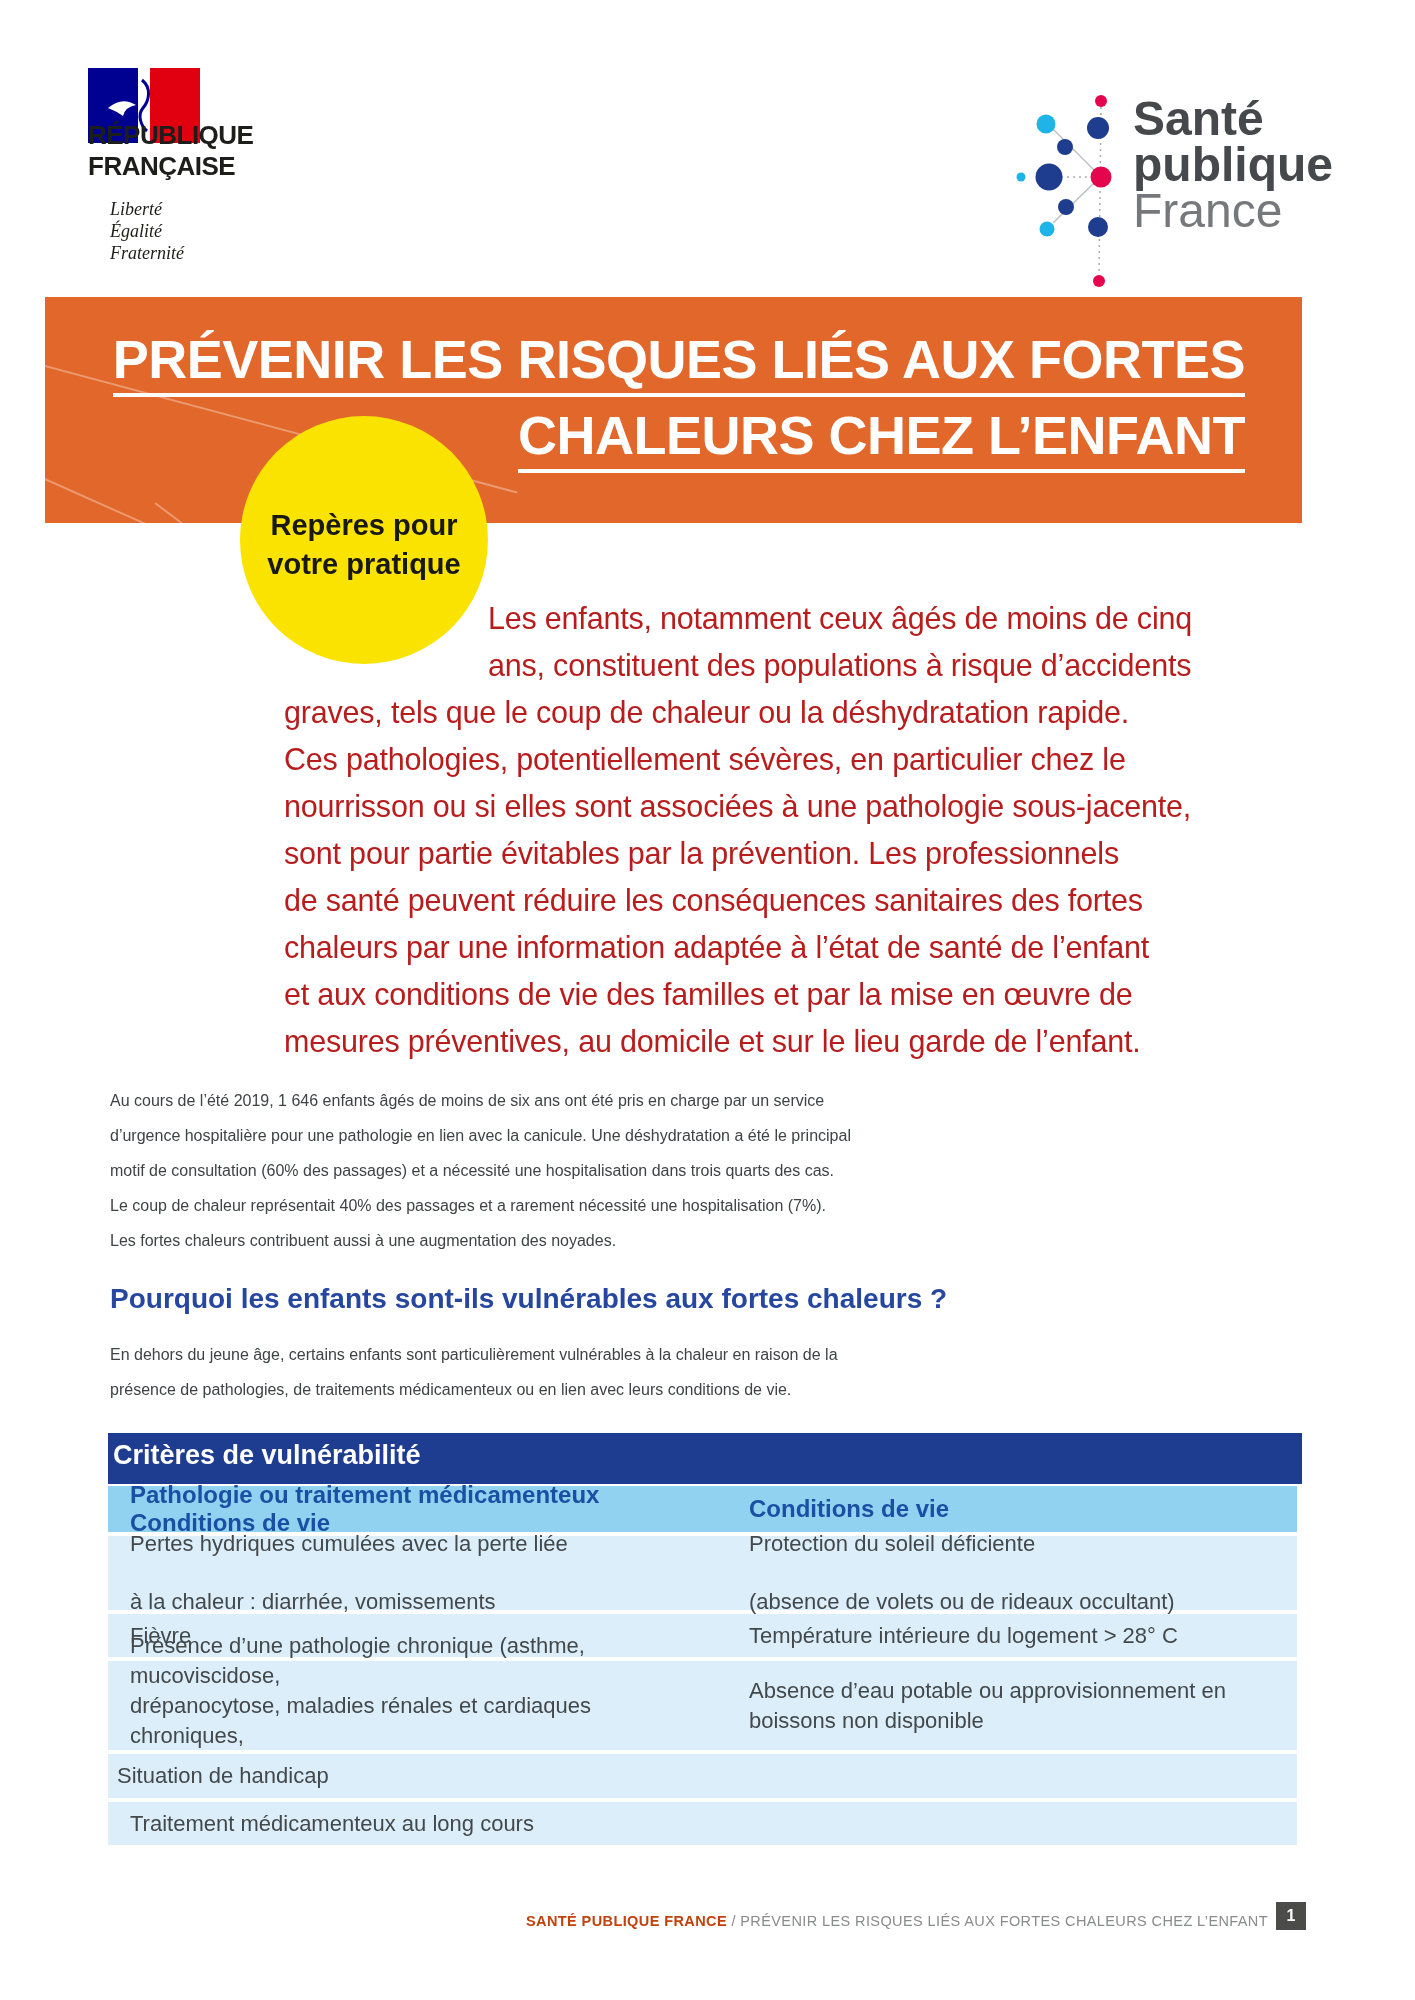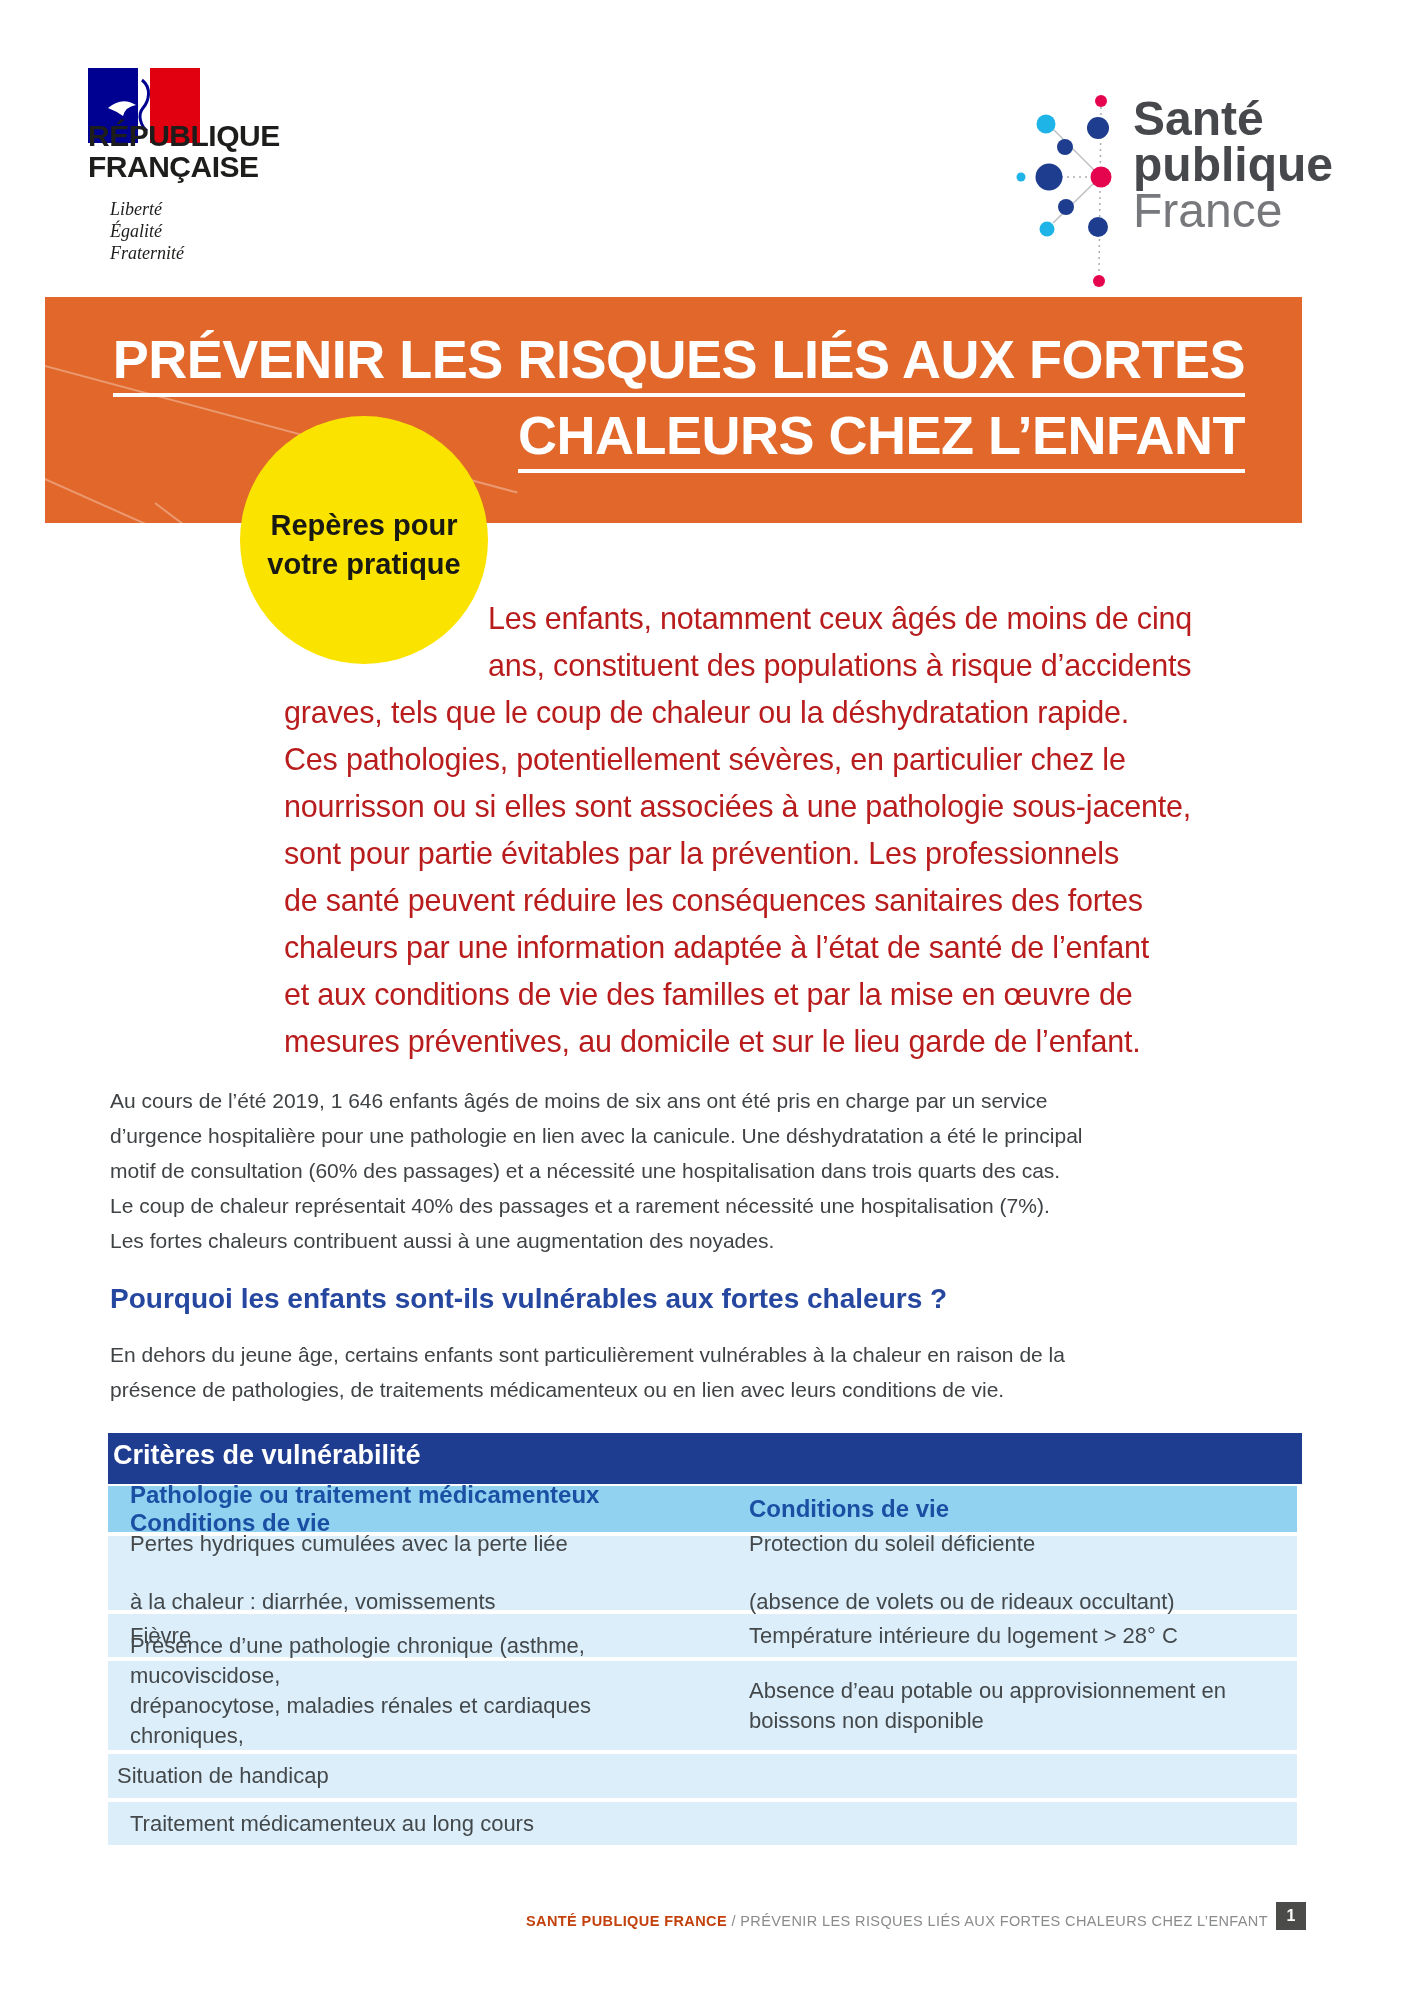--- a/index.html
+++ b/index.html
@@ -1,21 +1,21 @@
 <!DOCTYPE html>
 <html><head>
 <meta charset="utf-8">
 <style>
   html,body{margin:0;padding:0;background:#9a9a9a;}
   .page{position:relative;width:1415px;height:2000px;background:#ffffff;overflow:hidden;
         font-family:"Liberation Sans","DejaVu Sans",sans-serif;}
 
   
   .flag{position:absolute;left:88px;top:68px;width:112px;height:75px;}
-  .rf-title{position:absolute;left:88px;top:120px;font-size:30px;font-weight:bold;
+  .rf-title{position:absolute;left:88px;top:120px;font-size:26px;font-weight:bold;
             color:#1d1d1b;line-height:31px;letter-spacing:-0.5px;}
   .motto{position:absolute;left:110px;top:198px;font-family:"Liberation Serif","DejaVu Serif",serif;
          font-style:italic;font-size:18px;line-height:22px;color:#1d1d1b;}
 
   
   .spf-dots{position:absolute;left:1008px;top:90px;}
   .spf-text{position:absolute;left:1133px;top:96px;line-height:46px;font-size:48px;}
   .spf-text .b{font-weight:bold;color:#47484c;}
   .spf-text .g{color:#77787b;}
 
@@ -35,21 +35,21 @@
          background:#fbe300;display:flex;flex-direction:column;align-items:center;justify-content:center;
          padding-top:10px;box-sizing:border-box;}
   .badge div{font-size:29px;font-weight:bold;color:#191914;line-height:39px;text-align:center;}
 
   
   .intro{color:#b91c1c;font-size:30.5px;line-height:47px;letter-spacing:-0.2px;white-space:nowrap;}
   .intro-a{position:absolute;left:488px;top:595px;}
   .intro-b{position:absolute;left:284px;top:689px;}
 
   
-  .bodytext{color:#3f4345;font-size:21px;line-height:35px;white-space:nowrap;}
+  .bodytext{color:#3f4345;font-size:16px;line-height:35px;white-space:nowrap;}
   .stats{position:absolute;left:110px;top:1083px;}
   .section-heading{position:absolute;left:110px;top:1283px;font-size:28px;font-weight:bold;color:#26479f;white-space:nowrap;}
   .para2{position:absolute;left:110px;top:1337px;}
 
   
   .vuln-table{position:absolute;left:108px;top:1433px;width:1194px;}
   .tbl-titlebar{height:51px;background:#1e3c90;color:#ffffff;font-size:27px;font-weight:bold;
                 line-height:45px;padding-left:5px;box-sizing:border-box;}
   .tbl-row{display:flex;margin-top:4px;}
   .tbl-row.colhead{margin-top:2px;}

